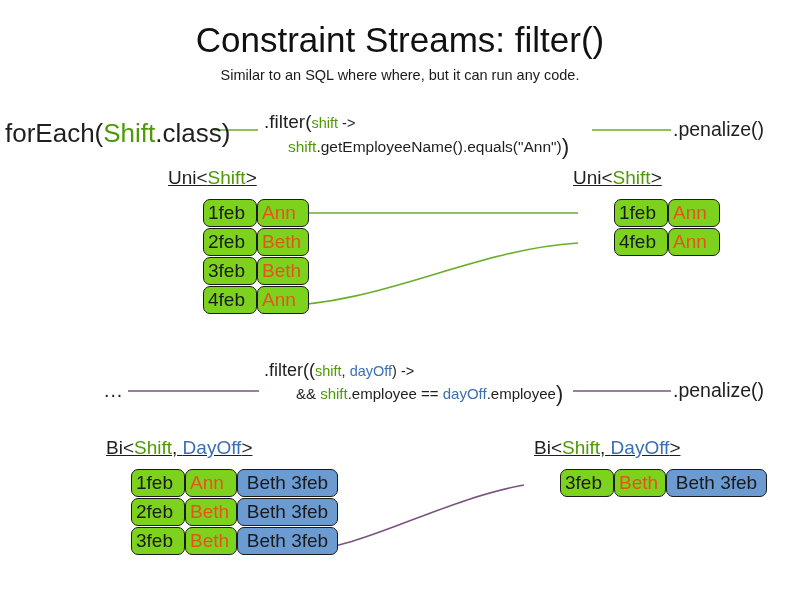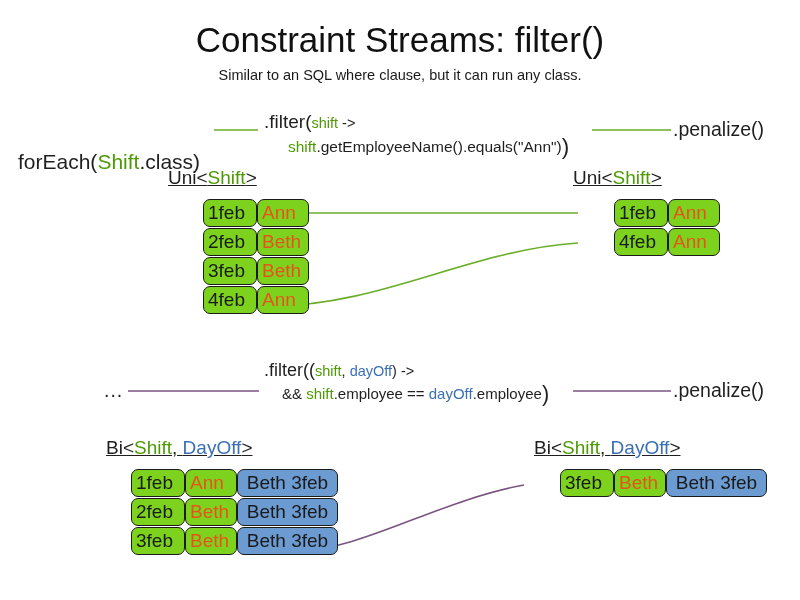--- a/index.html
+++ b/index.html
@@ -51,23 +51,22 @@
     white-space: nowrap;
     font-family: "Liberation Sans", sans-serif;
     color: #1f1f1f;
   }
   .g { color: #4E9A06; }       
   .b { color: #3B6FB5; text-align: center; }       
   .bigparen { font-size: 1.45em; line-height: 0; vertical-align: -0.08em; }
 
   
   .foreach {
-    left: 18px; top: 118px;
-    font-size: 21px;
-    margin-top: 32px;
+    left: 5px; top: 118px;
+    font-size: 26px;
   }
   .filter1 {
     left: 264px; top: 109px;
     font-size: 19px;
     line-height: 26px;
   }
   .filter1 .l2 {
     display: block;
     margin-left: 24px;
     font-size: 15.5px;
@@ -89,21 +88,21 @@
     left: 264px; top: 358px;
     font-size: 18px;
     line-height: 24px;
   }
   .filter2 .l2, .filter2 .l3 {
     display: block;
     font-size: 15px;
     line-height: 22px;
   }
   .filter2 .l2 { margin-left: 22px; }
-  .filter2 .l3 { margin-left: 18px; }
+  .filter2 .l3 { margin-left: 32px; }
   .filter2 .argname { font-size: 14.5px; }
   .penalize2 {
     left: 673px; top: 379px;
     font-size: 19.5px;
   }
 
   
   .typelabel {
     position: absolute;
     white-space: nowrap;
@@ -163,21 +162,21 @@
     height: 600px;
     pointer-events: none;
   }
 </style>
 </head>
 <body>
 
 <div id="slide">
 
   <div class="title">Constraint Streams: filter()</div>
-  <div class="subtitle">Similar to an SQL where clause, but it can run any class.</div>
+  <div class="subtitle">Similar to an SQL where where, but it can run any code.</div>
 
   <svg id="links">
 
     <line x1="214" y1="130" x2="258" y2="130" stroke="#6AAE28" stroke-width="1.6"></line>
 
     <line x1="592" y1="130" x2="671" y2="130" stroke="#6AAE28" stroke-width="1.6"></line>
 
     <path d="M272,213 L578,213" fill="none" stroke="#6AAE28" stroke-width="1.6"></path>
     <path d="M272,306 C380,306 470,250 578,243" fill="none" stroke="#6AAE28" stroke-width="1.6"></path>
 

